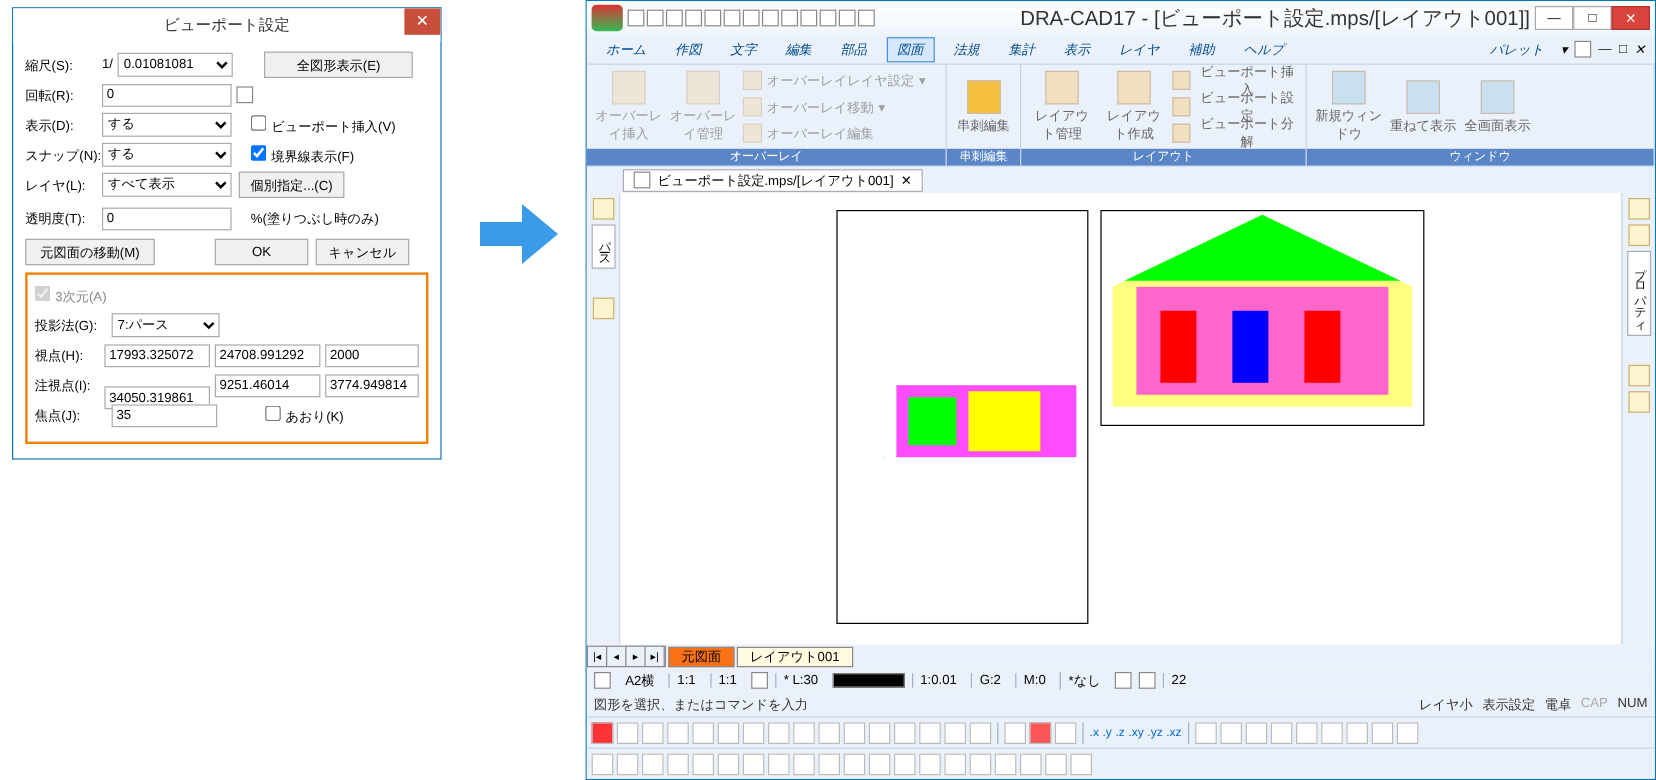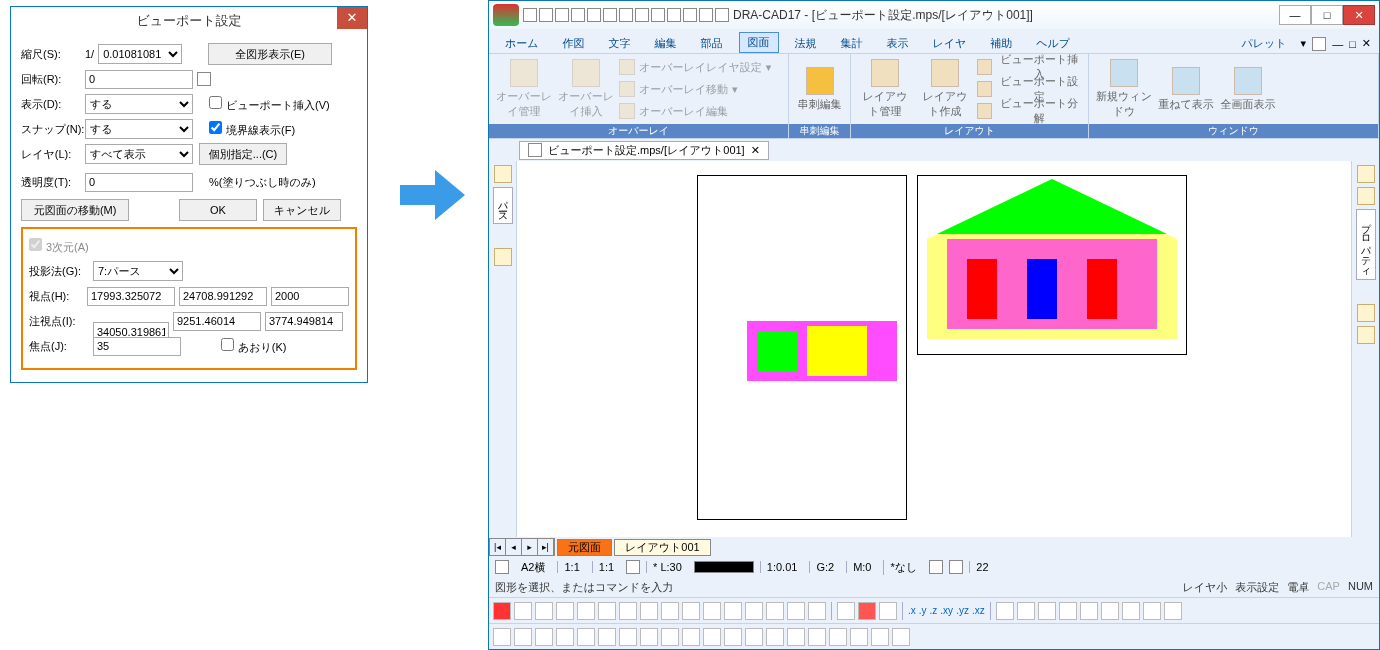--- a/index.html
+++ b/index.html
@@ -18,26 +18,26 @@
 .btn { border: 1px solid #aaa; background: #f0f0f0; height: 22px; padding: 0 8px; }
 .chk { margin-right: 4px; }
 .orange-box { border: 2px solid #f08000; border-radius: 0; padding: 6px 6px 8px 6px; margin-top: 6px; }
 
 
 .arrow { position: absolute; left: 400px; top: 170px; width: 65px; height: 50px; }
 
 
 .app { position: absolute; left: 488px; top: 0; width: 892px; height: 650px; border: 1px solid #0a75b8; background: #f8f8f8; display: flex; flex-direction: column; }
 .app-titlebar { height: 28px; background: linear-gradient(#fff,#eef6fc); display: flex; align-items: center; padding: 0 4px; gap: 4px; }
-.app-titlebar .tb-txt { flex: 1; text-align: left; font-size: 12px; color: #333; }
+.app-titlebar .tb-txt { flex: 1; text-align: right; font-size: 17px; color: #333; }
 .win-btns { display: flex; gap: 0; }
 .win-btn { width: 32px; height: 20px; border: 1px solid #aaa; display: flex; align-items: center; justify-content: center; font-size: 11px; background: #fff; }
 .win-btn.close { background: #d9443d; color: #fff; border-color: #a33; }
 
-.menubar { height: 24px; background: #eaf1fb; display: flex; align-items: flex-end; padding: 0 8px; gap: 8px; font-size: 12px; }
+.menubar { height: 24px; background: #eaf1fb; display: flex; align-items: center; padding: 0 8px; gap: 8px; font-size: 12px; font-style: italic; }
 .menubar .mi { padding: 2px 8px; color: #004a8a; }
 .menubar .mi.active { background: #d6e8ff; border: 1px solid #4a90d9; }
 .menubar .right-mi { margin-left: auto; display: flex; gap: 6px; align-items: center; }
 
 .ribbon { height: 86px; background: #eaf1fb; border-top: 1px solid #c4d4e8; border-bottom: 1px solid #c4d4e8; display: flex; }
 .rgroup { border-right: 1px solid #c4d4e8; display: flex; flex-direction: column; }
 .rgroup-body { display: flex; padding: 3px 6px; height: 72px; gap: 4px; }
 .rgroup-title { height: 14px; background: #5a86c8; color: #fff; font-size: 10px; text-align: center; line-height: 14px; }
 .rbtn { display: flex; flex-direction: column; align-items: center; justify-content: center; width: 58px; font-size: 10px; color: #666; text-align: center; }
 .rbtn .ic { width: 28px; height: 28px; background: #f0e0c0; border: 1px solid #cba; margin-bottom: 2px; }
@@ -81,21 +81,21 @@
 
 <div class="dialog">
   <div class="dlg-title">
     <span>ビューポート設定</span>
     <div class="dlg-close">✕</div>
   </div>
   <div class="dlg-body">
     <div class="row">
       <div class="lbl">縮尺(S):</div>
       <span style="margin-right:4px">1/</span>
-      <select class="sel" style="width:84px"><option>0.01081081</option></select>
+      <select class="sel" style="width:96px"><option>0.01081081</option></select>
       <button class="btn" style="margin-left:26px;width:124px">全図形表示(E)</button>
     </div>
     <div class="row">
       <div class="lbl">回転(R):</div>
       <input class="inp" style="width: 108px;" value="0">
       <span class="tiny-ic" style="margin-left:4px"></span>
     </div>
     <div class="row">
       <div class="lbl">表示(D):</div>
       <select class="sel" style="width:108px"><option>する</option></select>
@@ -131,21 +131,21 @@
         <select class="sel" style="width:90px"><option>7:パース</option></select>
       </div>
       <div class="row">
         <div class="lbl">視点(H):</div>
         <input class="inp" style="width: 88px;" value="17993.325072">
         <input class="inp" style="width: 88px; margin-left: 4px;" value="24708.991292">
         <input class="inp" style="width: 78px; margin-left: 4px;" value="2000">
       </div>
       <div class="row">
         <div class="lbl">注視点(I):</div>
-        <input class="inp" style="width: 76px; margin-top: 21px;" value="34050.319861">
+        <input class="inp" style="width: 88px; margin-top: 21px;" value="34050.319861">
         <input class="inp" style="width: 88px; margin-left: 4px;" value="9251.46014">
         <input class="inp" style="width: 78px; margin-left: 4px;" value="3774.949814">
       </div>
       <div class="row">
         <div class="lbl">焦点(J):</div>
         <input class="inp" style="width: 88px;" value="35">
         <label style="margin-left:40px"><input type="checkbox" class="chk" style=""><span>あおり(K)</span></label>
       </div>
     </div>
   </div>
@@ -202,25 +202,25 @@
       <span>□</span>
       <span>✕</span>
     </div>
   </div>
 
   <div class="ribbon">
     <div class="rgroup" style="width:300px">
       <div class="rgroup-body">
         <div class="rbtn dis">
             <div class="ic"></div>
-            <span>オーバーレイ管理</span>
+            <span>オーバーレイ挿入</span>
           </div>
         <div class="rbtn dis">
             <div class="ic"></div>
-            <span>オーバーレイ挿入</span>
+            <span>オーバーレイ管理</span>
           </div>
         <div class="rcol">
           <div class="rbtn small dis">
               <div class="ic"></div>
               <span>オーバーレイレイヤ設定</span>
               <span>▾</span>
             </div>
           <div class="rbtn small dis">
               <div class="ic"></div>
               <span>オーバーレイ移動</span>

